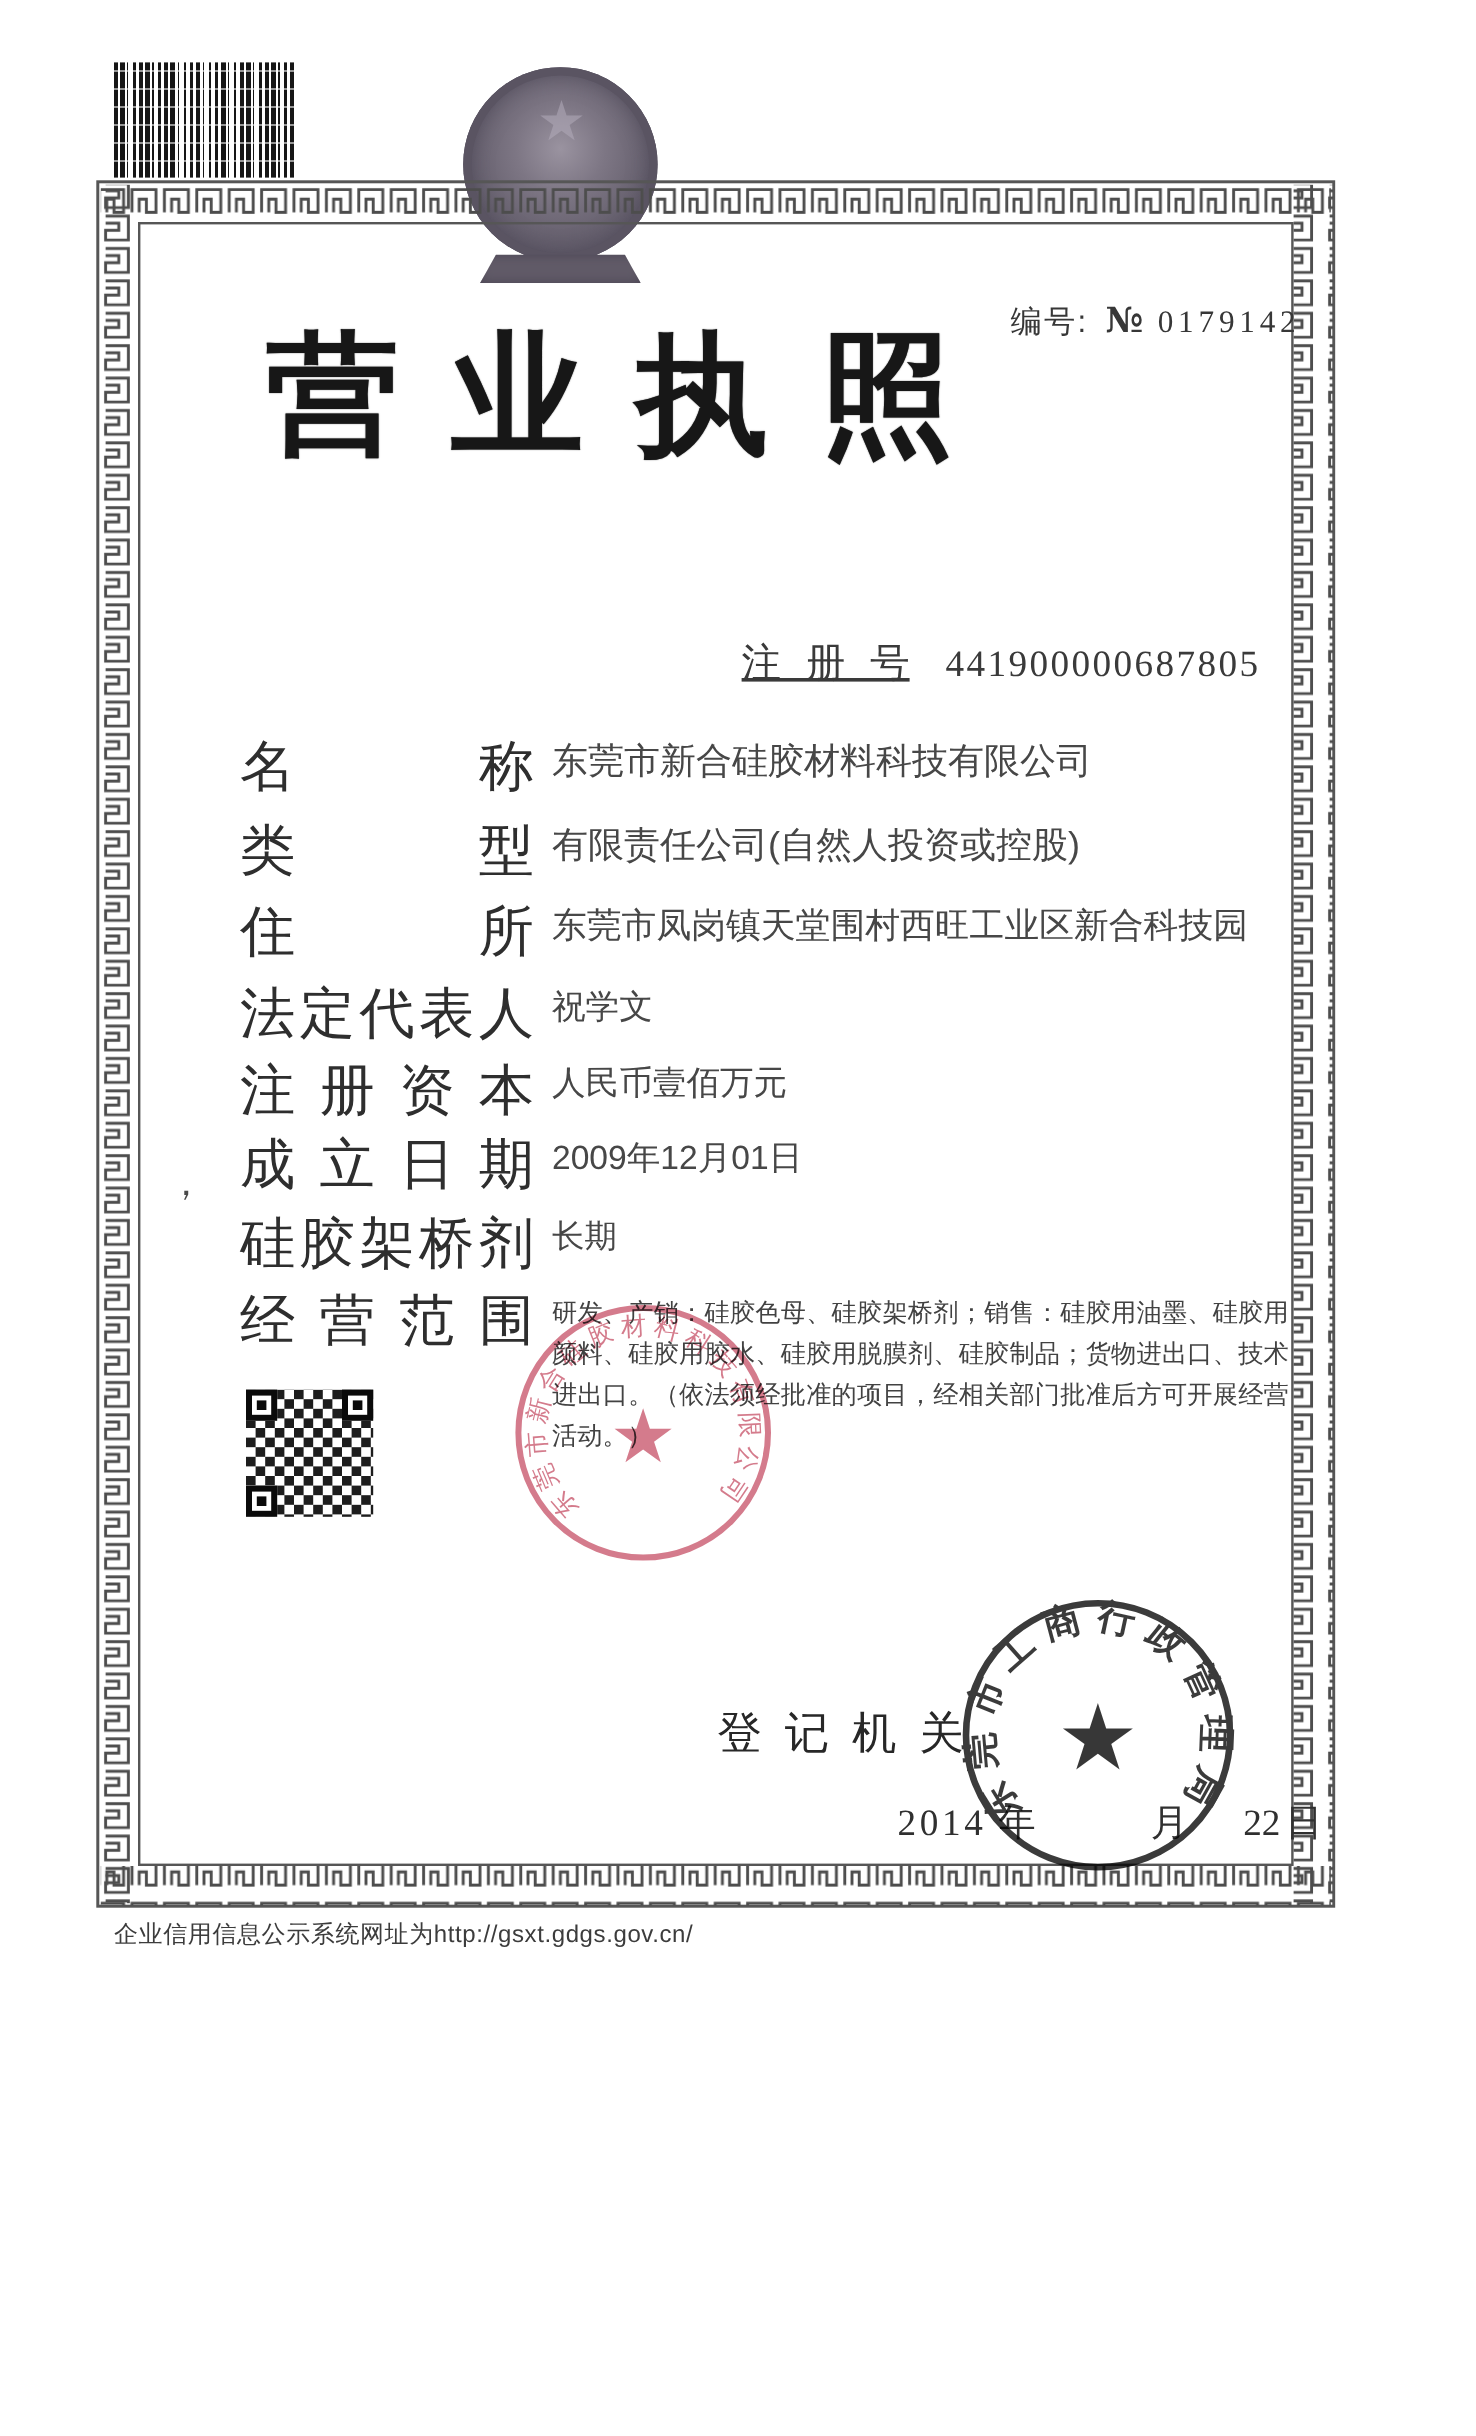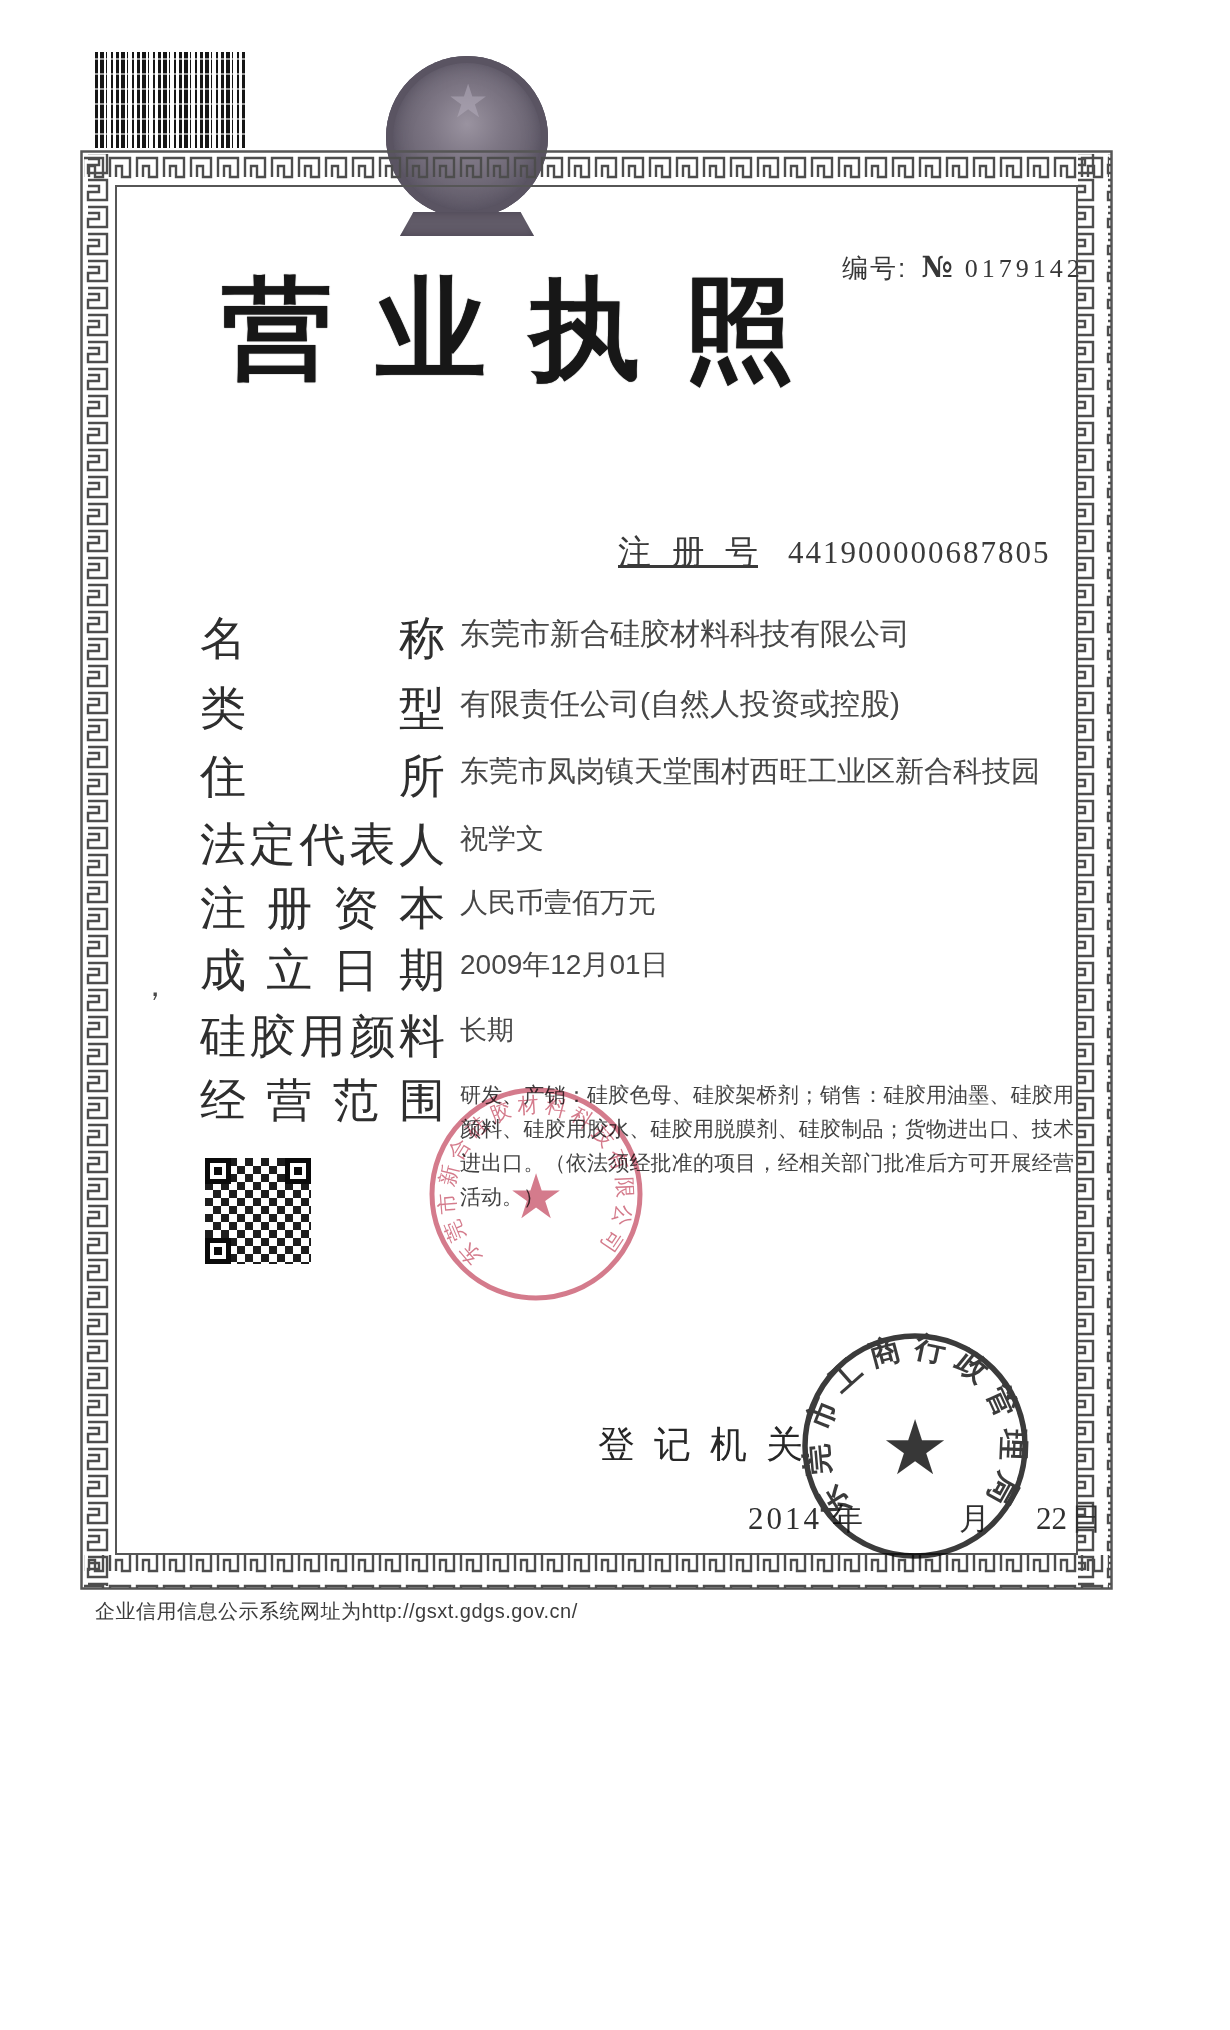--- a/index.html
+++ b/index.html
@@ -134,21 +134,21 @@
   </div>
   <div class="row" style="top:878px">
     <div class="flabel">注册资本</div>
     <div class="fvalue" style="font-size:28px">人民币壹佰万元</div>
   </div>
   <div class="row" style="top:940px">
     <div class="flabel">成立日期</div>
     <div class="fvalue" style="font-size:28px">2009年12月01日</div>
   </div>
   <div class="row" style="top:1006px">
-    <div class="flabel">硅胶用颜料</div>
+    <div class="flabel">硅胶架桥剂</div>
     <div class="fvalue" style="font-size:27px">长期</div>
   </div>
   <div class="row" style="top:1070px">
     <div class="flabel">经营范围</div>
     <div class="scope">研发、产销：硅胶色母、硅胶架桥剂；销售：硅胶用油墨、硅胶用颜料、硅胶用胶水、硅胶用脱膜剂、硅胶制品；货物进出口、技术进出口。（依法须经批准的项目，经相关部门批准后方可开展经营活动。）</div>
   </div>
 
   <div class="abs comma">，</div>
 
   <div class="abs qr">

